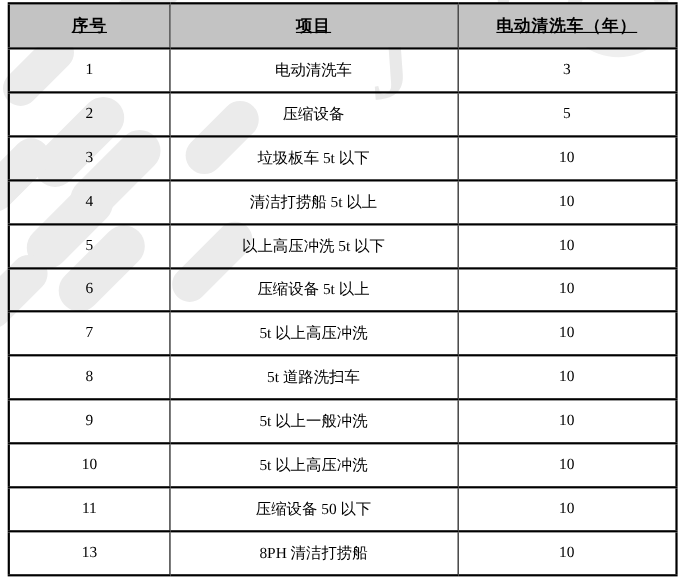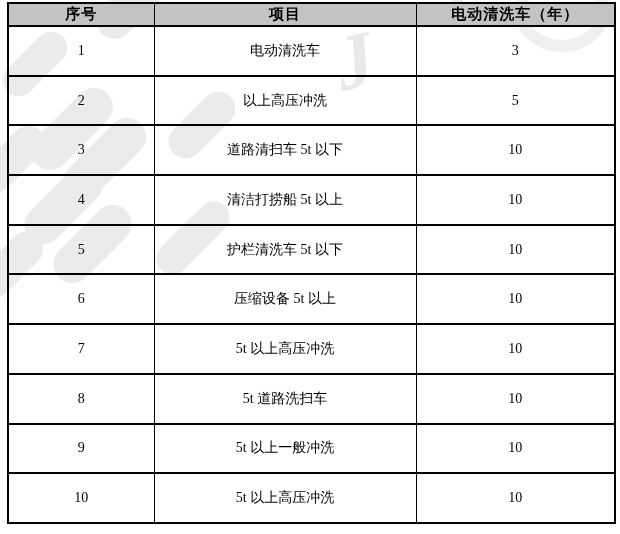--- a/index.html
+++ b/index.html
@@ -49,21 +49,21 @@
   table.depr th, table.depr td {
     border-left: 1px solid #000;
     border-right: 1px solid #000;
     border-top: 2px solid #000;
     border-bottom: 2px solid #000;
     text-align: center;
     vertical-align: middle;
     padding: 0;
     overflow: hidden;
   }
-  table.depr thead tr { height: 23px; }
+  table.depr thead tr { height: 41px; text-decoration: underline; }
   table.depr tbody tr { height: 37px; }
   table.depr th {
     background: #c3c3c3;
     font-weight: bold;
     font-size: 15px;
     letter-spacing: 1px;
   }
   table.depr td {
     background: transparent;
     font-size: 14px;
@@ -102,36 +102,36 @@
     </tr>
   </thead>
   <tbody>
       <tr>
         <td>1</td>
         <td>电动清洗车</td>
         <td>3</td>
       </tr>
       <tr>
         <td>2</td>
-        <td>以上高压冲洗</td>
+        <td>压缩设备</td>
         <td>5</td>
       </tr>
       <tr>
         <td>3</td>
-        <td>道路清扫车 5t 以下</td>
+        <td>垃圾板车 5t 以下</td>
         <td>10</td>
       </tr>
       <tr>
         <td>4</td>
         <td>清洁打捞船 5t 以上</td>
         <td>10</td>
       </tr>
       <tr>
         <td>5</td>
-        <td>护栏清洗车 5t 以下</td>
+        <td>以上高压冲洗 5t 以下</td>
         <td>10</td>
       </tr>
       <tr>
         <td>6</td>
         <td>压缩设备 5t 以上</td>
         <td>10</td>
       </tr>
       <tr>
         <td>7</td>
         <td>5t 以上高压冲洗</td>
@@ -145,14 +145,24 @@
       <tr>
         <td>9</td>
         <td>5t 以上一般冲洗</td>
         <td>10</td>
       </tr>
       <tr>
         <td>10</td>
         <td>5t 以上高压冲洗</td>
         <td>10</td>
       </tr>
+      <tr>
+        <td>11</td>
+        <td>压缩设备 50 以下</td>
+        <td>10</td>
+      </tr>
+      <tr>
+        <td>13</td>
+        <td>8PH 清洁打捞船</td>
+        <td>10</td>
+      </tr>
     </tbody>
 </table>
 
 </body></html>

